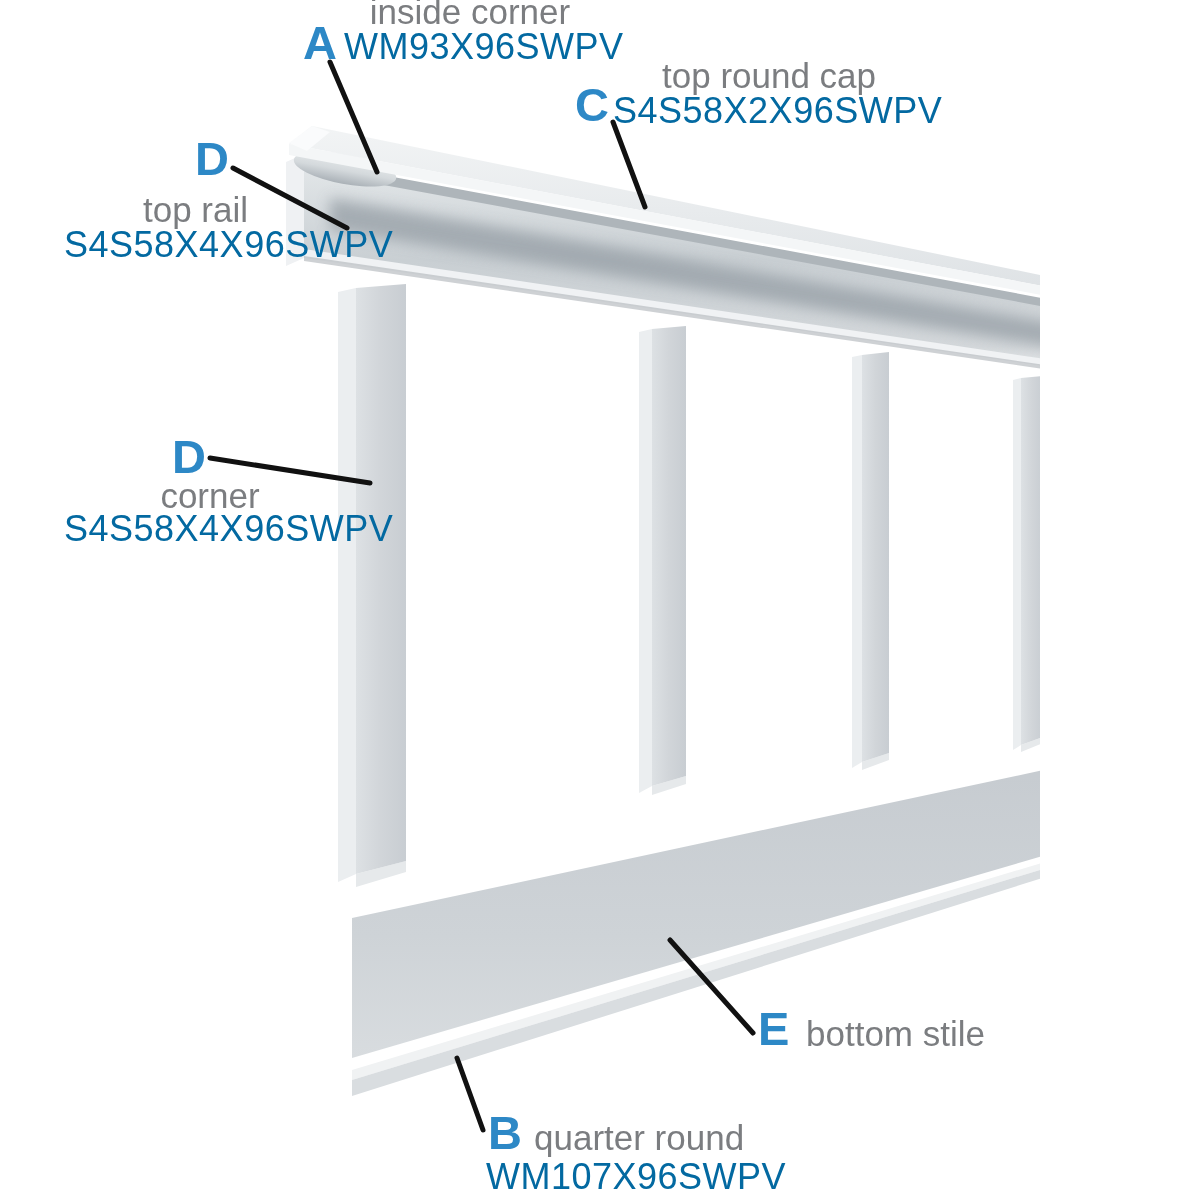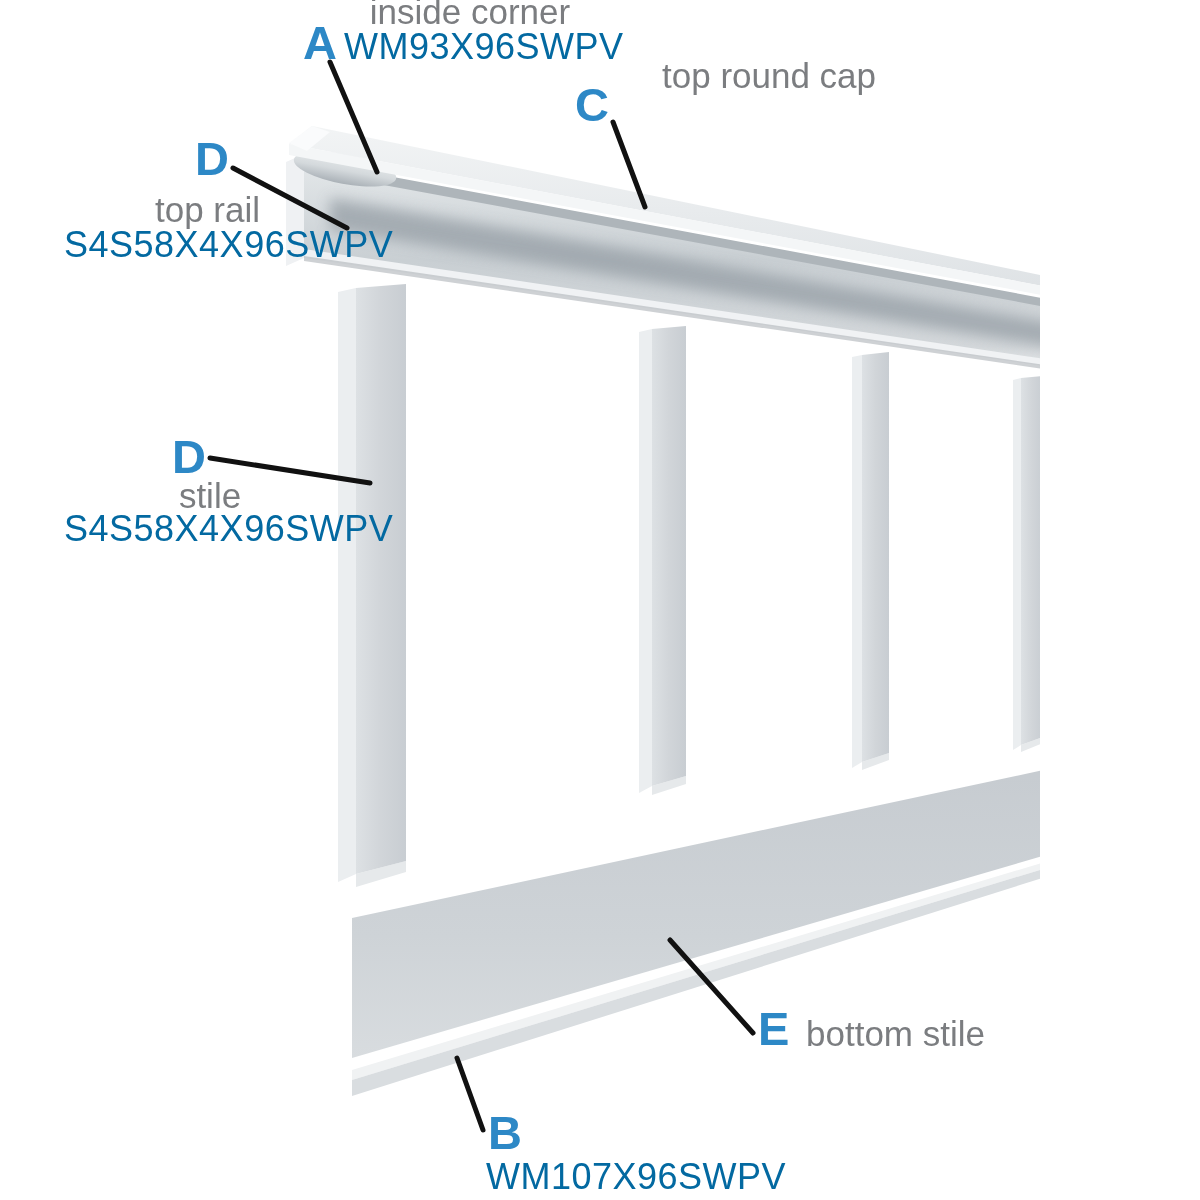--- a/index.html
+++ b/index.html
@@ -124,28 +124,30 @@
       <line x1="457" y1="1058" x2="483" y2="1130"></line>
     </g>
   </svg>
 
   <div class="lbl part-name centered" style="left:352px;top:-6px;width:236px;">inside corner</div>
   <div class="lbl part-letter" style="left:303px;top:18px;">A</div>
   <div class="lbl part-code" style="left:344px;top:28px;">WM93X96SWPV</div>
 
   <div class="lbl part-name centered" style="left:662px;top:58px;width:190px;">top round cap</div>
   <div class="lbl part-letter" style="left:575px;top:80px;">C</div>
+  <div class="lbl part-code" style="left:613px;top:92px;">S4S58X2X96SWPV</div>
 
   <div class="lbl part-letter" style="left:195px;top:134px;">D</div>
-  <div class="lbl part-name centered" style="left:140px;top:192px;width:135px;">top rail</div>
+  <div class="lbl part-name centered" style="left:128px;top:192px;width:135px;">top rail</div>
   <div class="lbl part-code" style="left:64px;top:226px;">S4S58X4X96SWPV</div>
 
   <div class="lbl part-letter" style="left:172px;top:432px;">D</div>
-  <div class="lbl part-name centered" style="left:150px;top:478px;width:120px;">stile</div>
+  <div class="lbl part-name centered" style="left:150px;top:478px;width:120px;">corner</div>
   <div class="lbl part-code" style="left:64px;top:510px;">S4S58X4X96SWPV</div>
 
   <div class="lbl part-letter" style="left:758px;top:1004px;">E</div>
   <div class="lbl part-name" style="left:806px;top:1016px;">bottom stile</div>
 
   <div class="lbl part-letter" style="left:488px;top:1108px;">B</div>
+  <div class="lbl part-name" style="left:534px;top:1120px;">quarter round</div>
   <div class="lbl part-code" style="left:486px;top:1158px;">WM107X96SWPV</div>
 
 </div>
 
 </body></html>

